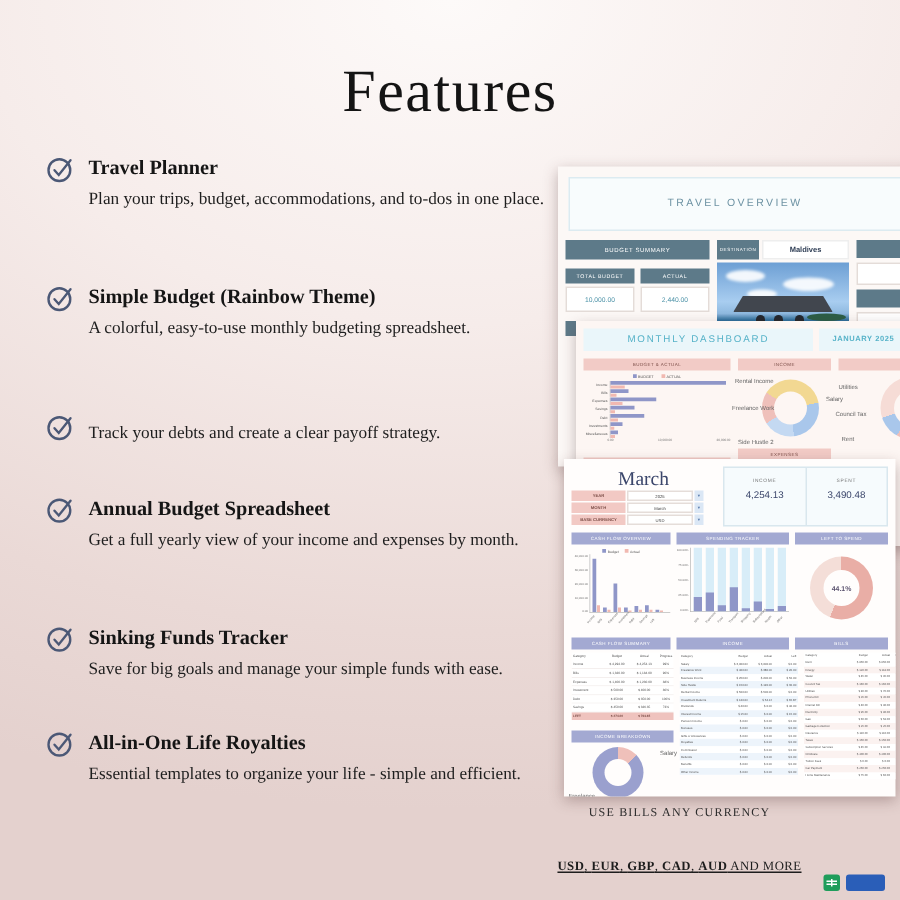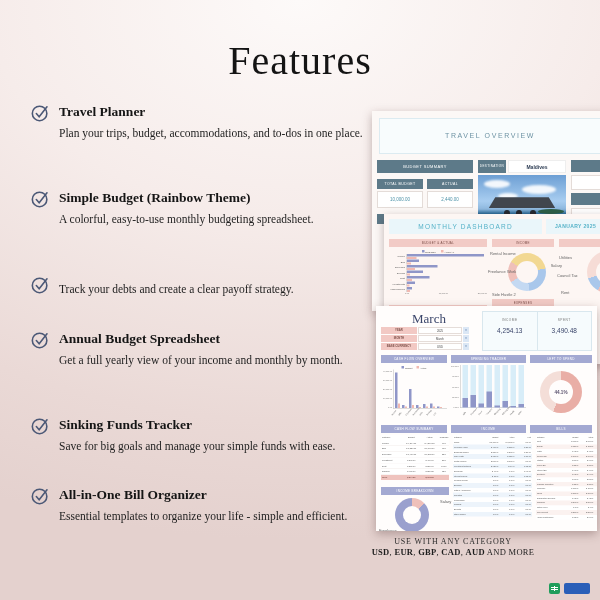--- a/index.html
+++ b/index.html
@@ -204,21 +204,21 @@
   #t3-inner .trow{height:9.4px;line-height:9.4px;font-size:3.8px;color:#555;background:#fff;}
   #t3-inner .trow.alt{background:#fbf2f0;}
   #t3-inner .trow span:nth-child(1){width:40%;text-align:left;padding-left:2px;}
   #t3-inner .trow span:nth-child(2){width:22%;text-align:right;}
   #t3-inner .trow span:nth-child(3){width:22%;text-align:right;}
   #t3-inner .trow span:nth-child(4){width:16%;}
 
   
   #footer{position:absolute;left:352px;top:537px;width:202px;text-align:center;color:#2e2e2e;}
   #footer-line1{font-size:8px;letter-spacing:.8px;}
-  #footer-line2{margin-top:1px;font-size:8.5px;letter-spacing:.3px;color:#1d1d1d;}
+  #footer-line2{margin-top:26px;font-size:8.5px;letter-spacing:.3px;color:#1d1d1d;text-decoration:underline;}
   #badges{position:absolute;left:549px;top:583px;display:flex;gap:4px;align-items:center;}
   #sheets-badge{width:11px;height:11px;background:#1f9d5b;border-radius:2px;position:relative;}
   #sheets-badge:after{content:"";position:absolute;inset:3px 2px;
     background:linear-gradient(#fff,#fff) 0 33%/100% 1px no-repeat,
                linear-gradient(#fff,#fff) 0 66%/100% 1px no-repeat,
                linear-gradient(#fff,#fff) 50% 0/1px 100% no-repeat;}
   #excel-badge{width:26px;height:11px;background:#2a5eb8;border-radius:2px;}
 </style>
 </head>
 <body>
@@ -255,40 +255,40 @@
         <p>Track your debts and create a clear payoff strategy.</p>
       </div>
   </div>
   <div class="feat f4">
     <span class="check"><svg viewBox="0 0 24 24" width="20" height="20">
           <circle cx="11.5" cy="12.5" r="8.7" fill="none" stroke="#4b5876" stroke-width="1.9"></circle>
           <path d="M7.6 12.6 L11 16.4 L20.4 4.6" fill="none" stroke="#4b5876" stroke-width="1.9" stroke-linecap="round"></path>
         </svg></span>
     <div class="ft">
         <h3>Annual Budget Spreadsheet</h3>
-        <p>Get a full yearly view of your income and monthly by month.</p>
+        <p>Get a full yearly view of your income and expenses by month.</p>
       </div>
   </div>
   <div class="feat f5">
     <span class="check"><svg viewBox="0 0 24 24" width="20" height="20">
           <circle cx="11.5" cy="12.5" r="8.7" fill="none" stroke="#4b5876" stroke-width="1.9"></circle>
           <path d="M7.6 12.6 L11 16.4 L20.4 4.6" fill="none" stroke="#4b5876" stroke-width="1.9" stroke-linecap="round"></path>
         </svg></span>
     <div class="ft">
         <h3>Sinking Funds Tracker</h3>
         <p>Save for big goals and manage your simple funds with ease.</p>
       </div>
   </div>
   <div class="feat f6">
     <span class="check"><svg viewBox="0 0 24 24" width="20" height="20">
           <circle cx="11.5" cy="12.5" r="8.7" fill="none" stroke="#4b5876" stroke-width="1.9"></circle>
           <path d="M7.6 12.6 L11 16.4 L20.4 4.6" fill="none" stroke="#4b5876" stroke-width="1.9" stroke-linecap="round"></path>
         </svg></span>
     <div class="ft">
-        <h3>All-in-One Bill Organizer</h3>
+        <h3>All-in-One Life Royalties</h3>
         <p>Essential templates to organize your life  -  simple and efficient.</p>
       </div>
   </div>
 </div>
 
 <div id="travel-card" class="card">
   <div id="tv-title">TRAVEL OVERVIEW</div>
   <div id="tv-body">
     <div class="tv-col1">
       <div class="slate tv-h">BUDGET SUMMARY</div>
@@ -903,19 +903,19 @@
               <span>$ 60.00</span>
               <span>30</span>
             </div>
           </div>
         </div>
     </div>
   </div>
 </div>
 
 <div id="footer">
-  <div id="footer-line1">USE WITH ANY CATEGORY</div>
+  <div id="footer-line1">USE BILLS ANY CURRENCY</div>
   <div id="footer-line2"><span class="b">USD</span><span>, </span><span class="b">EUR</span><span>, </span><span class="b">GBP</span><span>, </span><span class="b">CAD</span><span>, </span><span class="b">AUD</span><span> AND MORE</span></div>
 </div>
 <div id="badges">
   <div id="sheets-badge"></div>
   <div id="excel-badge"></div>
 </div>
 
 </body></html>

